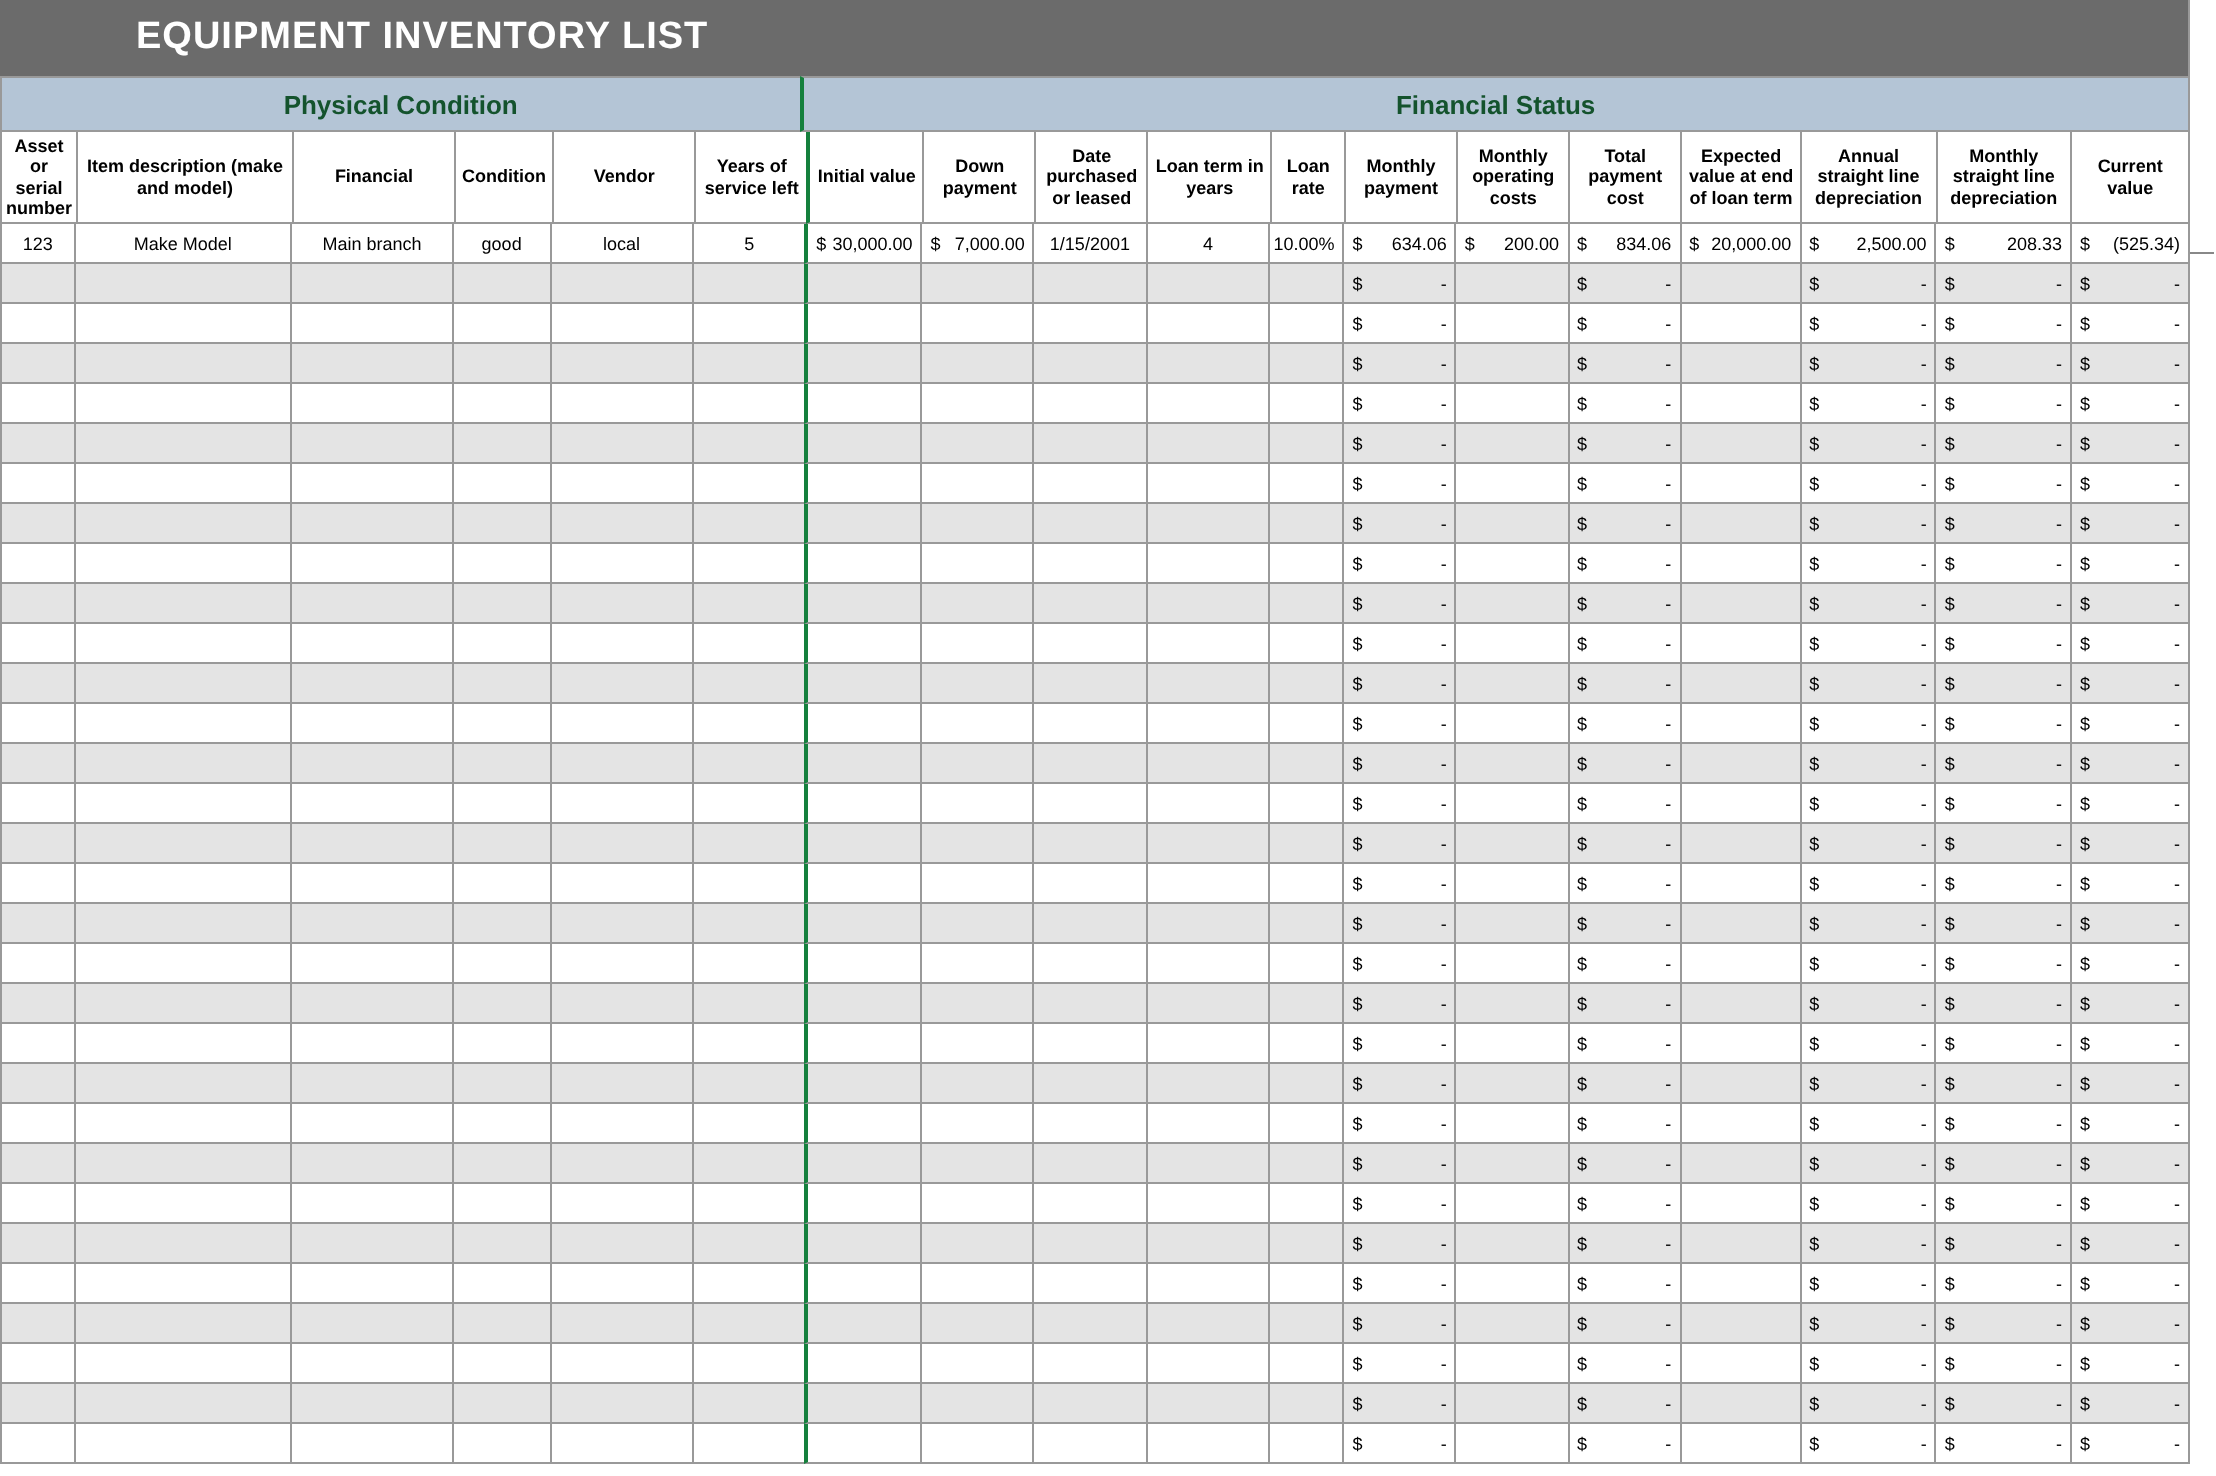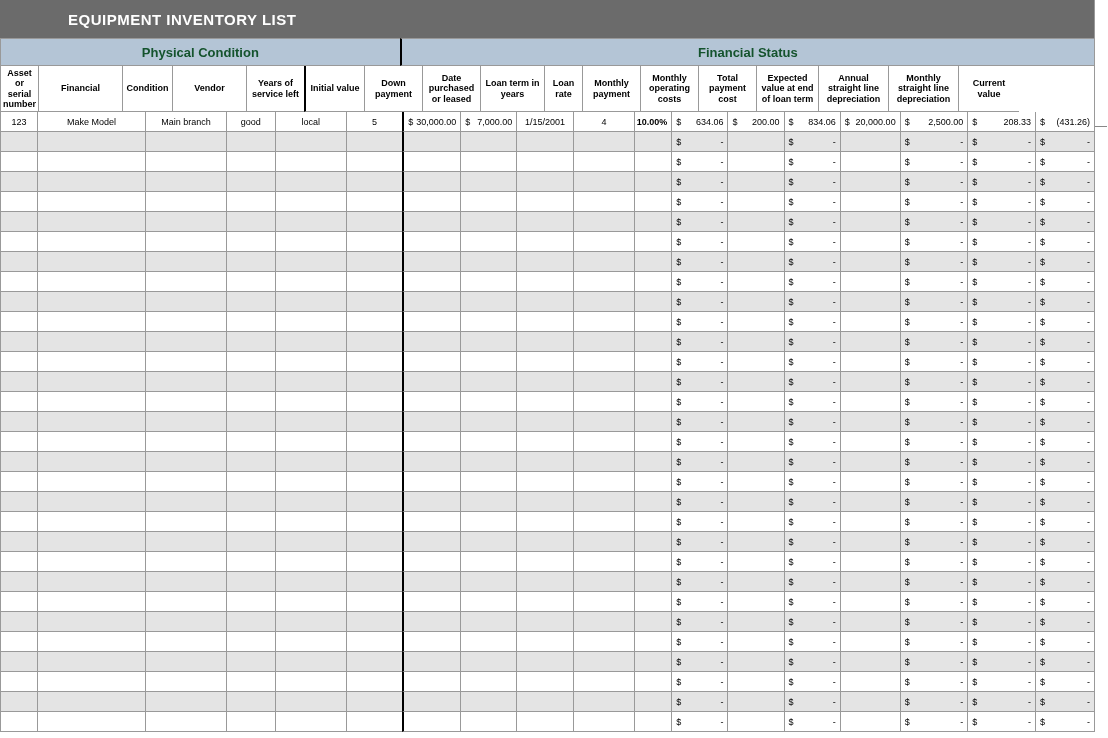--- a/index.html
+++ b/index.html
@@ -13,21 +13,21 @@
     position:relative;
   }
   .sheet {
     width:1095px;
     border-right:1px solid #999;
   }
   .title-row {
     background:#6b6b6b;
     color:#fff;
     font-weight:bold;
-    font-size:15px;
+    font-size:19px;
     letter-spacing:.5px;
     height:38px;
     display:flex;
     align-items:center;
     padding-left:68px;
   }
   .group-row { display:flex; height:28px; }
   .group-cell {
     background:#b4c5d6;
     color:#14532d;
@@ -64,51 +64,52 @@
     font-size:9px;
     color:#000;
     display:flex;
     align-items:center;
     padding:0 4px;
     background:#fff;
     overflow:hidden;
     white-space:nowrap;
   }
   .ctr { justify-content:center; }
-  .rt  { justify-content:flex-end;font-weight:bold; }
+  .rt  { justify-content:flex-end; }
   .money { justify-content:space-between; }
   .money .sym { }
   .money .val { }
   
   .c0{width:38px}.c1{width:112px}.c2{width:84px}.c3{width:50px}.c4{width:74px}.c5{width:58px}
   .c6{width:60px}.c7{width:58px}.c8{width:58px}.c9{width:64px}.c10{width:38px}
   .c11{width:58px}.c12{width:58px}.c13{width:58px}.c14{width:62px}
   .c15{width:70px}.c16{width:70px}.c17{width:61px}
   .g-phys{width:400px}
   .g-fin{width:695px}
-  .side-border{border-left:2px solid #000000;}
+  .side-border{border-left:2px solid #15803d;}
   
   .page-edge{position:absolute;top:126px;left:1095px;width:12px;height:1px;background:#888;}
 </style>
 </head>
 <body>
 
 <div class="sheet">
 
   <div class="title-row">
     <span>EQUIPMENT INVENTORY LIST</span>
   </div>
 
   <div class="group-row">
     <div class="group-cell g-phys">Physical Condition</div>
     <div class="group-cell g-fin side-border">Financial Status</div>
   </div>
 
   <div class="hdr-row" id="hdr-row">
       <div class="hdr-cell c0">Asset or serial number</div>
+      <div class="hdr-cell c1">Item description (make and model)</div>
       <div class="hdr-cell c2">Financial</div>
       <div class="hdr-cell c3">Condition</div>
       <div class="hdr-cell c4">Vendor</div>
       <div class="hdr-cell c5">Years of service left</div>
       <div class="hdr-cell c6 side-border">Initial value</div>
       <div class="hdr-cell c7">Down payment</div>
       <div class="hdr-cell c8">Date purchased or leased</div>
       <div class="hdr-cell c9">Loan term in years</div>
       <div class="hdr-cell c10">Loan rate</div>
       <div class="hdr-cell c11">Monthly payment</div>
@@ -158,21 +159,21 @@
         <div class="cell c15 money">
           <span class="sym">$</span>
           <span class="val">2,500.00</span>
         </div>
         <div class="cell c16 money">
           <span class="sym">$</span>
           <span class="val">208.33</span>
         </div>
         <div class="cell c17 money">
           <span class="sym">$</span>
-          <span class="val">(431.26)</span>
+          <span class="val">(525.34)</span>
         </div>
       </div>
       <div class="data-row alt">
         <div class="cell c0">&nbsp;</div>
         <div class="cell c1">&nbsp;</div>
         <div class="cell c2">&nbsp;</div>
         <div class="cell c3">&nbsp;</div>
         <div class="cell c4">&nbsp;</div>
         <div class="cell c5">&nbsp;</div>
         <div class="cell c6 side-border">&nbsp;</div>

